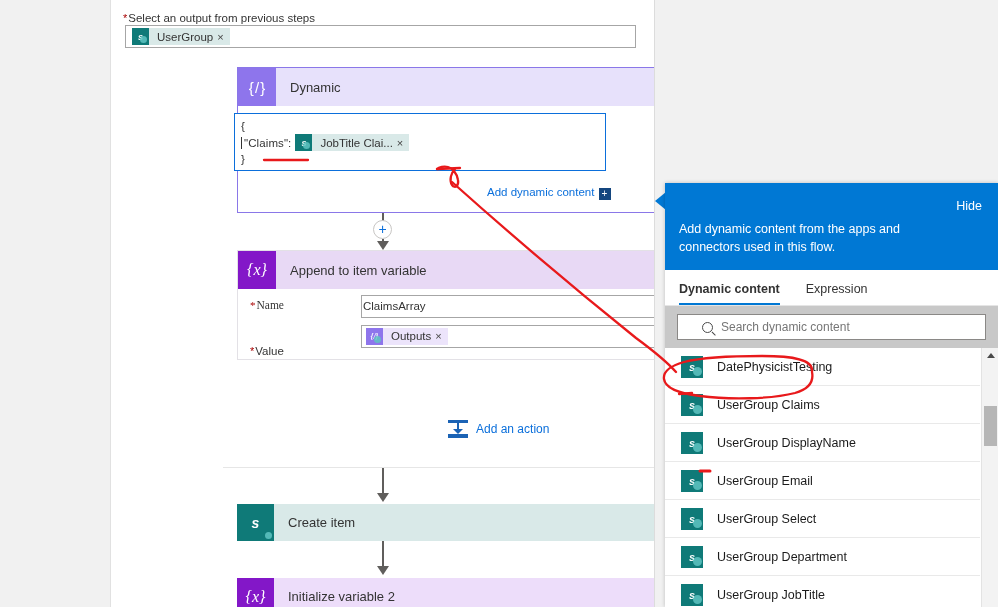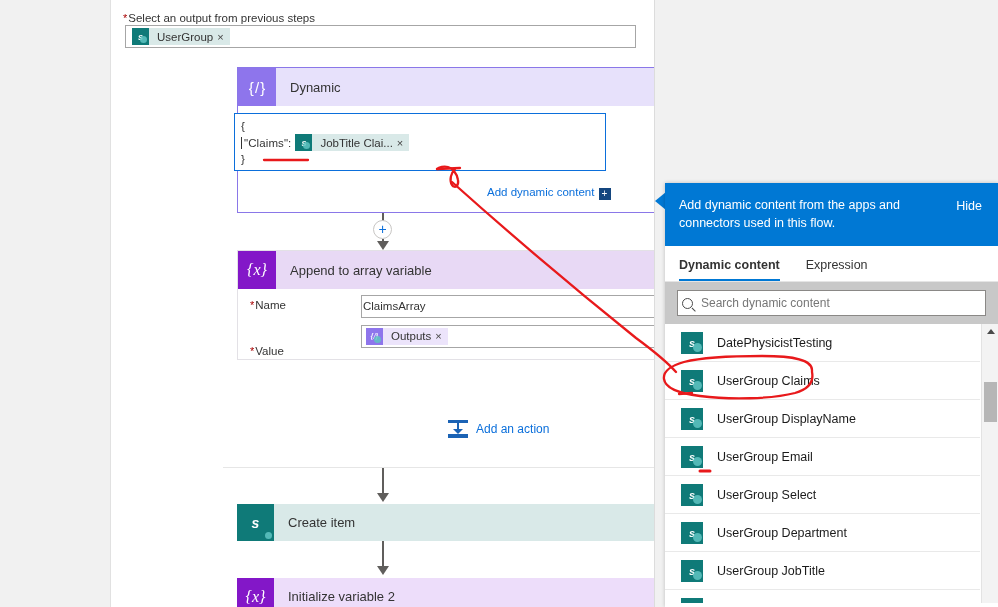--- a/index.html
+++ b/index.html
@@ -132,31 +132,31 @@
   }
   #flyout-tail {
     position:absolute; left:655px; top:192px; width:0;height:0;
     border-top:9px solid transparent; border-bottom:9px solid transparent;
     border-right:11px solid #0078d4;
   }
   .fly-header {
     position:relative; background:#0078d4; color:#fff; padding:13px 14px 14px 14px;
     font-size:12.5px; line-height:18px;
   }
-  .fly-header .hdr-text { display:inline-block; width:245px; }
+  .fly-header .hdr-text { display:inline-block; width:245px;margin-top:24px; }
   .fly-header .hide-btn { position:absolute; right:16px; top:14px; font-size:12.5px; color:#fff; cursor:pointer; }
 
   .fly-tabs { display:flex; gap:26px; padding:12px 14px 0 14px; border-bottom:1px solid #e5e5e5; background:#fff;}
   .fly-tab { padding-bottom:7px; font-size:12.5px; color:#333; cursor:pointer; }
   .fly-tab.active { font-weight:bold; border-bottom:2px solid #0078d4; }
 
   .search-wrap { background:#c8c8c8; padding:8px 12px; }
   .search-box {
     display:flex; align-items:center; height:26px; background:#fff; border:1px solid #8a8886;
-    padding:0 4px; gap:8px;
+    padding:0 24px; gap:8px;
   }
   .search-ico { width:11px;height:11px;border:1.4px solid #4a4a4a;border-radius:50%; position:relative; flex:0 0 auto;}
   .search-ico::after{content:"";position:absolute;right:-4px;bottom:-3px;width:5px;height:1.4px;background:#4a4a4a;transform:rotate(45deg);}
   .search-ph { font-size:12px; color:#767676; }
 
   .dc-list { position:relative; height:279px; overflow:hidden; background:#fff; }
   .dc-item { display:flex; align-items:center; height:38px; padding:0 0 0 16px; gap:14px; border-bottom:1px solid #e9e9e9;
              margin:0 18px 0 0; cursor:pointer; }
   .dc-item .dc-ico { width:22px;height:22px;background:#0f7a78;position:relative;flex:0 0 auto;}
   .dc-item .dc-ico .sp-glyph{font-size:11px;}
@@ -224,24 +224,24 @@
   </div>
 
   <div class="connector" style="left:271px; top:213px; height:10px;"></div>
   <div class="plus-circle" style="left:262px; top:220px;">+</div>
   <div class="connector" style="left:271px; top:239px; height:4px;"></div>
   <div class="arrowhead" style="left:266px; top:241px;"></div>
 
   <div class="card" id="append-card">
     <div class="card-head">
       <div class="head-icon">{<i>x</i>}</div>
-      <div class="head-title">Append to array variable</div>
-
-    </div>
-    <div class="row" style="top:48px;">
+      <div class="head-title">Append to item variable</div>
+
+    </div>
+    <div class="row" style="top:48px;font-family:Liberation Serif, serif;">
       <span class="req-star">*</span><span>Name</span>
     </div>
     <div class="inp" style="left:123px; top:44px; width:376px;">
       <span>ClaimsArray</span>
       
     </div>
     <div class="row" style="top:94px;">
       <span class="req-star">*</span><span>Value</span>
     </div>
     <div class="inp" style="left:123px; top:74px; width:376px; padding:0 4px;">

